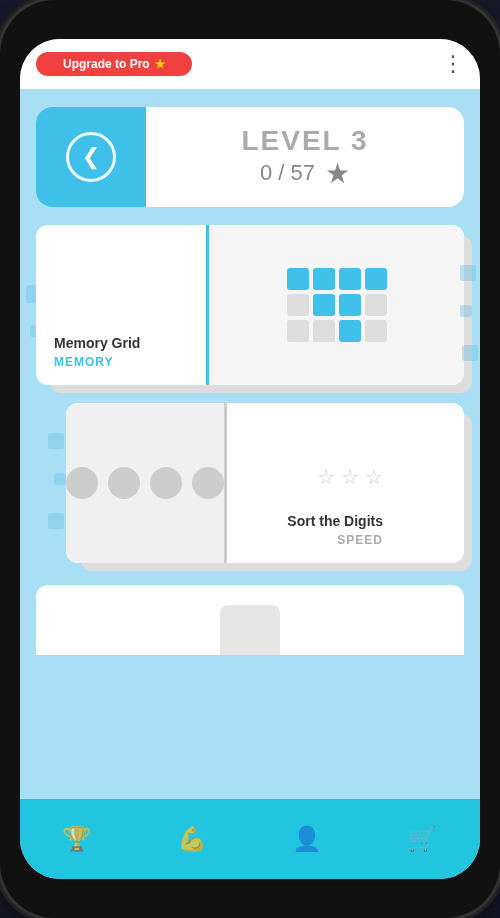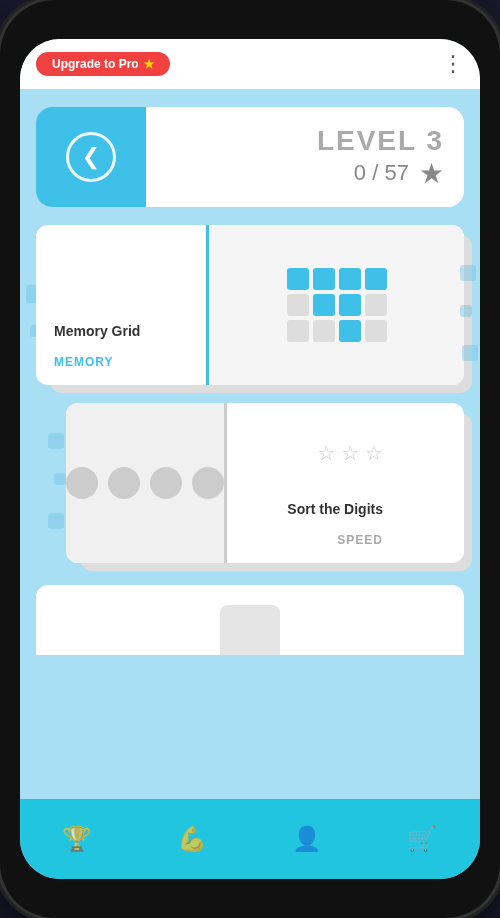--- a/index.html
+++ b/index.html
@@ -42,21 +42,21 @@
       align-items: center;
       justify-content: space-between;
       padding: 0 16px;
       flex-shrink: 0;
     }
     .upgrade-btn {
       background: #f04040;
       color: #fff;
       border: none;
       border-radius: 20px;
-      padding: 5px 16px;
+      padding: 5px 27px;
       font-size: 12px;
       font-weight: bold;
       display: flex;
       align-items: flex-end;
       gap: 5px;
       cursor: pointer;
     }
     .star-icon-small {
       color: #FFD700;
       font-size: 12px;
@@ -132,21 +132,21 @@
       justify-content: center;
       color: #fff;
       font-size: 22px;
       cursor: pointer;
     }
     .level-card-right {
       flex: 1;
       padding: 16px 20px;
       display: flex;
       flex-direction: column;
-      align-items: flex-end;
+      align-items: center;
       justify-content: center;
     }
     .level-title {
       font-size: 28px;
       font-weight: bold;
       color: #aaa;
       letter-spacing: 2px;
       text-transform: uppercase;
     }
     .level-progress {
@@ -185,21 +185,21 @@
       display: flex;
       align-items: stretch;
       overflow: hidden;
     }
     .game-card-info {
       flex: 0 0 170px;
       padding: 16px 18px;
       display: flex;
       flex-direction: column;
       justify-content: flex-end;
-      gap: 16px;
+      gap: 4px;
     }
     .game-name {
       font-size: 14px;
       font-weight: bold;
       color: #333;
     }
     .game-category {
       font-size: 12px;
       font-weight: bold;
       letter-spacing: 1px;

